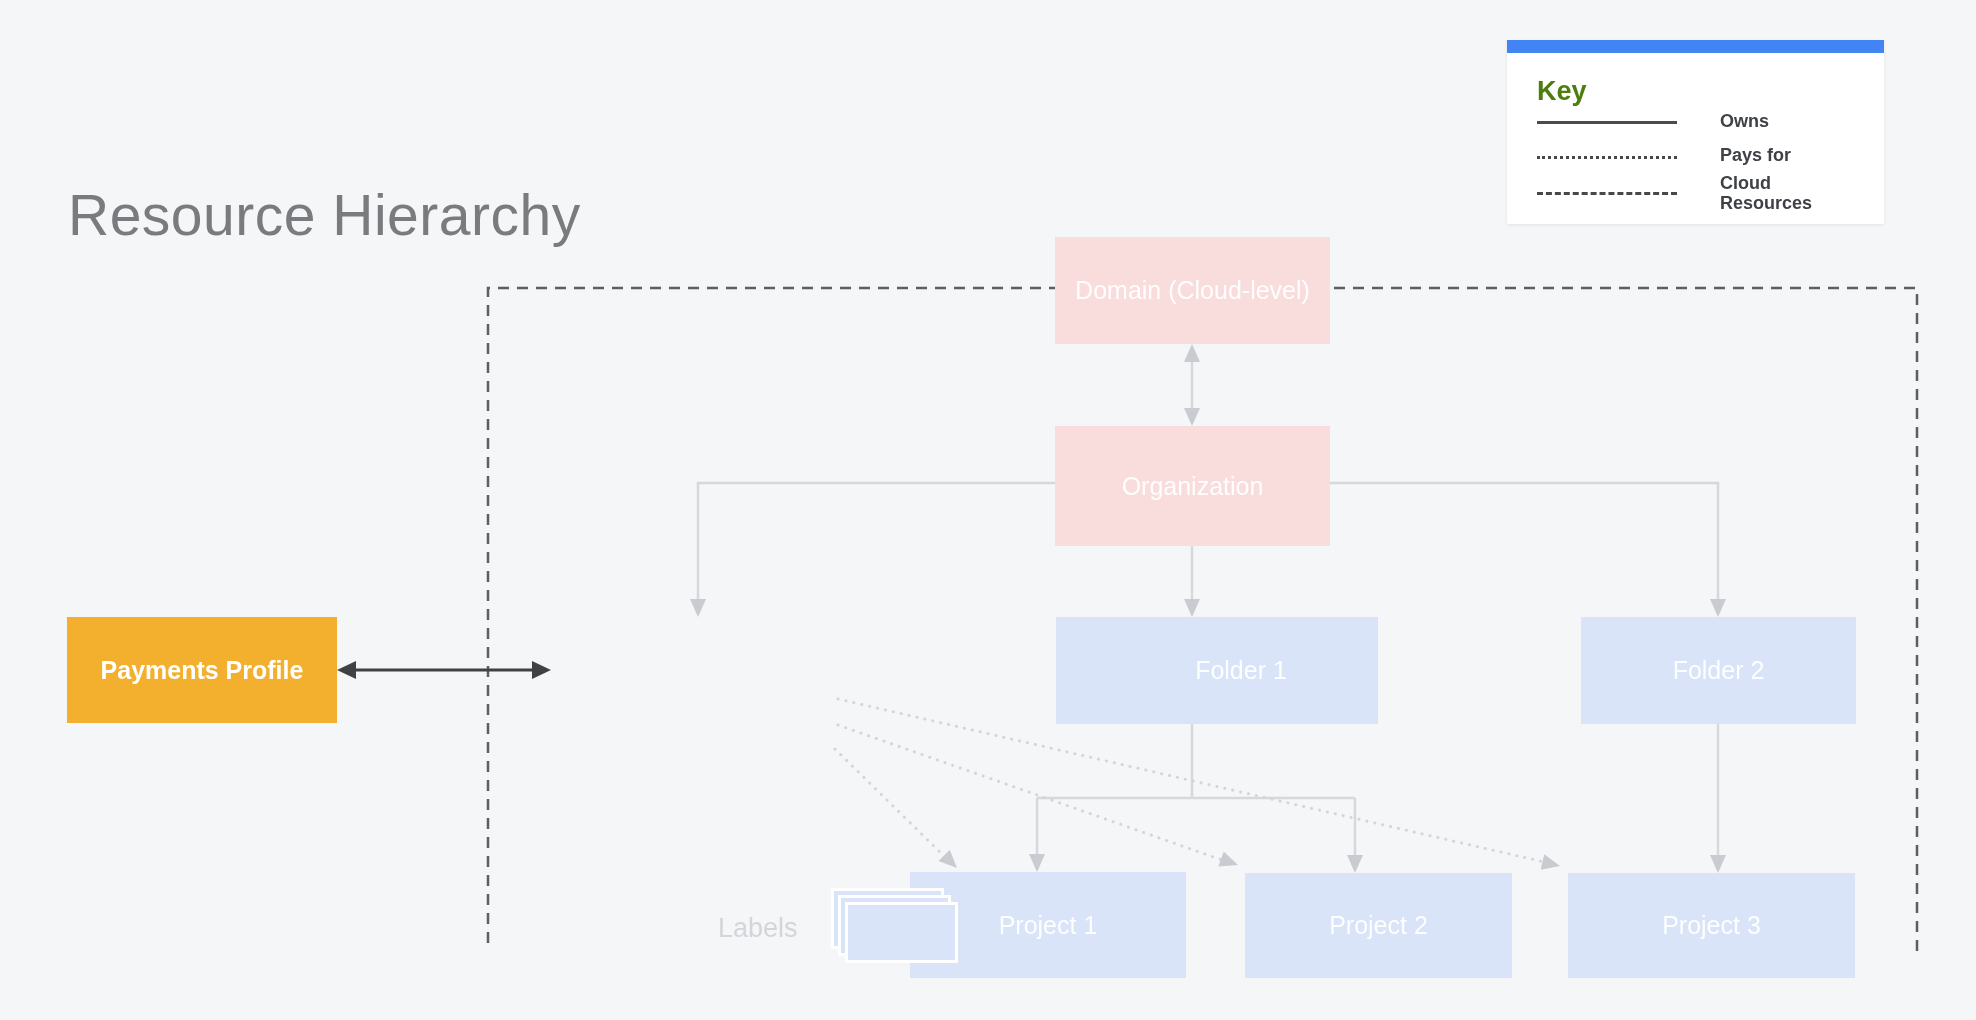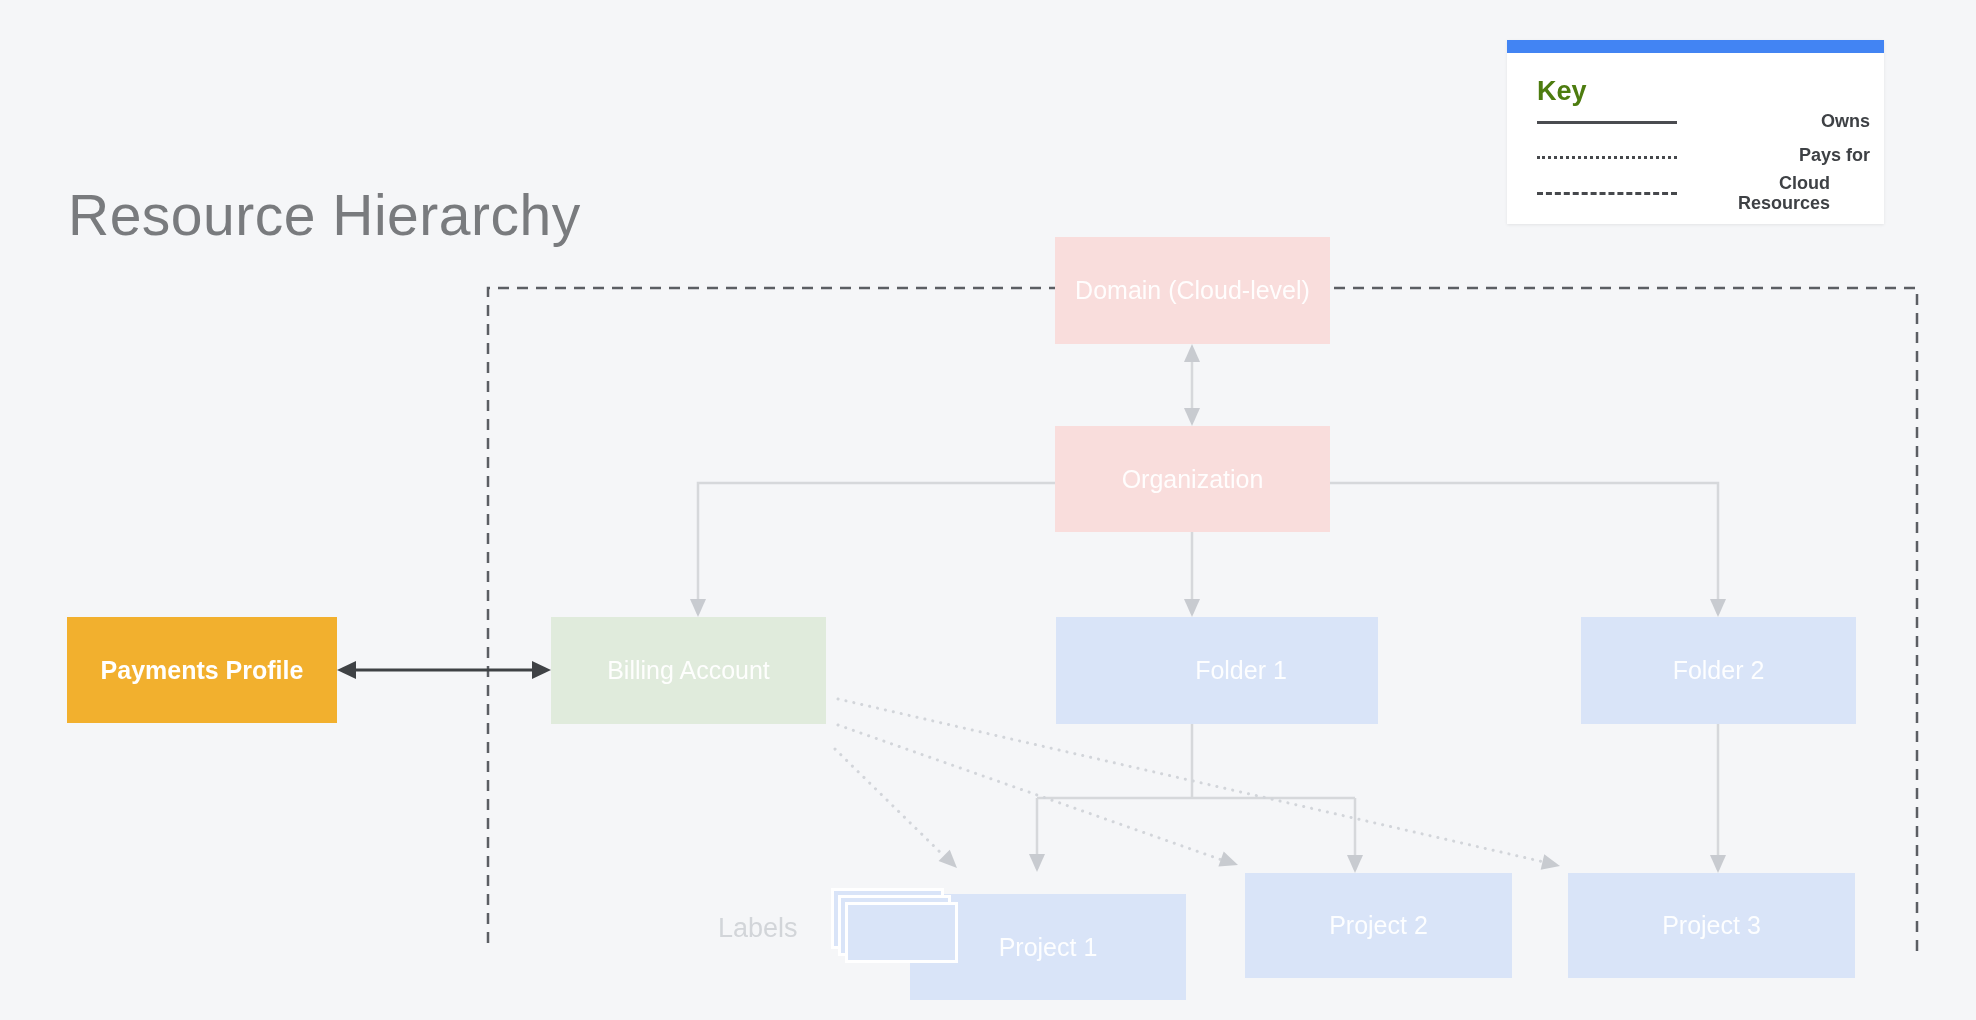--- a/index.html
+++ b/index.html
@@ -28,21 +28,21 @@
   .legend-title {
     position: absolute; left: 30px; top: 36px;
     font-size: 27px; font-weight: 700; color: #4d7c0f;
   }
   .legend-sample { position: absolute; left: 30px; width: 140px; height: 0; }
   .legend-sample.solid  { top: 81px;  border-top: 3px solid  #4a4c50; }
   .legend-sample.dotted { top: 116px; border-top: 3px dotted #46484c; }
   .legend-sample.dashed { top: 152px; border-top: 3px dashed #46484c; }
   .legend-label {
     position: absolute; left: 213px; width: 150px;
-    font-size: 18px; font-weight: 700; color: #3e4145; line-height: 20px; text-align: right;
+    font-size: 18px; font-weight: 700; color: #3e4145; line-height: 20px;
   }
   .legend-label.l0 { top: 71px; }
   .legend-label.l1 { top: 105px; }
   .legend-label.l2 { top: 133px; width: 110px; }
 
   
   svg.wires { position: absolute; left: 0; top: 0; }
 
   
   .node {
@@ -51,26 +51,26 @@
     color: rgba(255,255,255,0.94);
     font-size: 25px; font-weight: 400;
     white-space: nowrap;
   }
   .node.pink   { background: #f9dddc; }
   .node.green  { background: #e0ebdc; }
   .node.blue   { background: #d9e4f8; }
   .node.yellow { background: #f2b02e; font-weight: 700; color: #ffffff; }
 
   .n-domain   { left: 1055px; top: 237px; width: 275px; height: 107px; }
-  .n-org      { left: 1055px; top: 426px; width: 275px; height: 106px; text-align: center; }
+  .n-org      { left: 1055px; top: 426px; width: 275px; height: 120px; text-align: center; }
   .n-payments { left: 67px;   top: 617px; width: 270px; height: 106px; }
   .n-billing  { left: 551px;  top: 617px; width: 275px; height: 107px; }
   .n-folder1  { left: 1056px; top: 617px; width: 274px; height: 107px; padding-left: 48px; }
   .n-folder2  { left: 1581px; top: 617px; width: 275px; height: 107px; align-items: center; }
-  .n-project1 { left: 910px;  top: 872px; width: 276px; height: 106px; margin-top: 22px; }
+  .n-project1 { left: 910px;  top: 872px; width: 276px; height: 106px; }
   .n-project2 { left: 1245px; top: 873px; width: 267px; height: 105px; }
   .n-project3 { left: 1568px; top: 873px; width: 287px; height: 105px; }
 
   
   .labels-caption {
     position: absolute; left: 718px; top: 913px;
     font-size: 27px; color: #d2d5d9;
   }
   .stack { position: absolute; left: 831px; top: 888px; width: 130px; height: 78px; }
   .stack .card {
@@ -142,23 +142,20 @@
 
   <div class="node pink n-domain">
     <span>Domain (Cloud-level)</span>
   </div>
   <div class="node pink n-org">
     <span>Organization</span>
   </div>
   <div class="node yellow n-payments">
     <span>Payments Profile</span>
   </div>
-  <div class="node green n-billing">
-    <span>Billing Account</span>
-  </div>
   <div class="node blue n-folder1">
     <span>Folder 1</span>
   </div>
   <div class="node blue n-folder2">
     <span>Folder 2</span>
   </div>
   <div class="node blue n-project1">
     <span>Project 1</span>
   </div>
   <div class="node blue n-project2">

